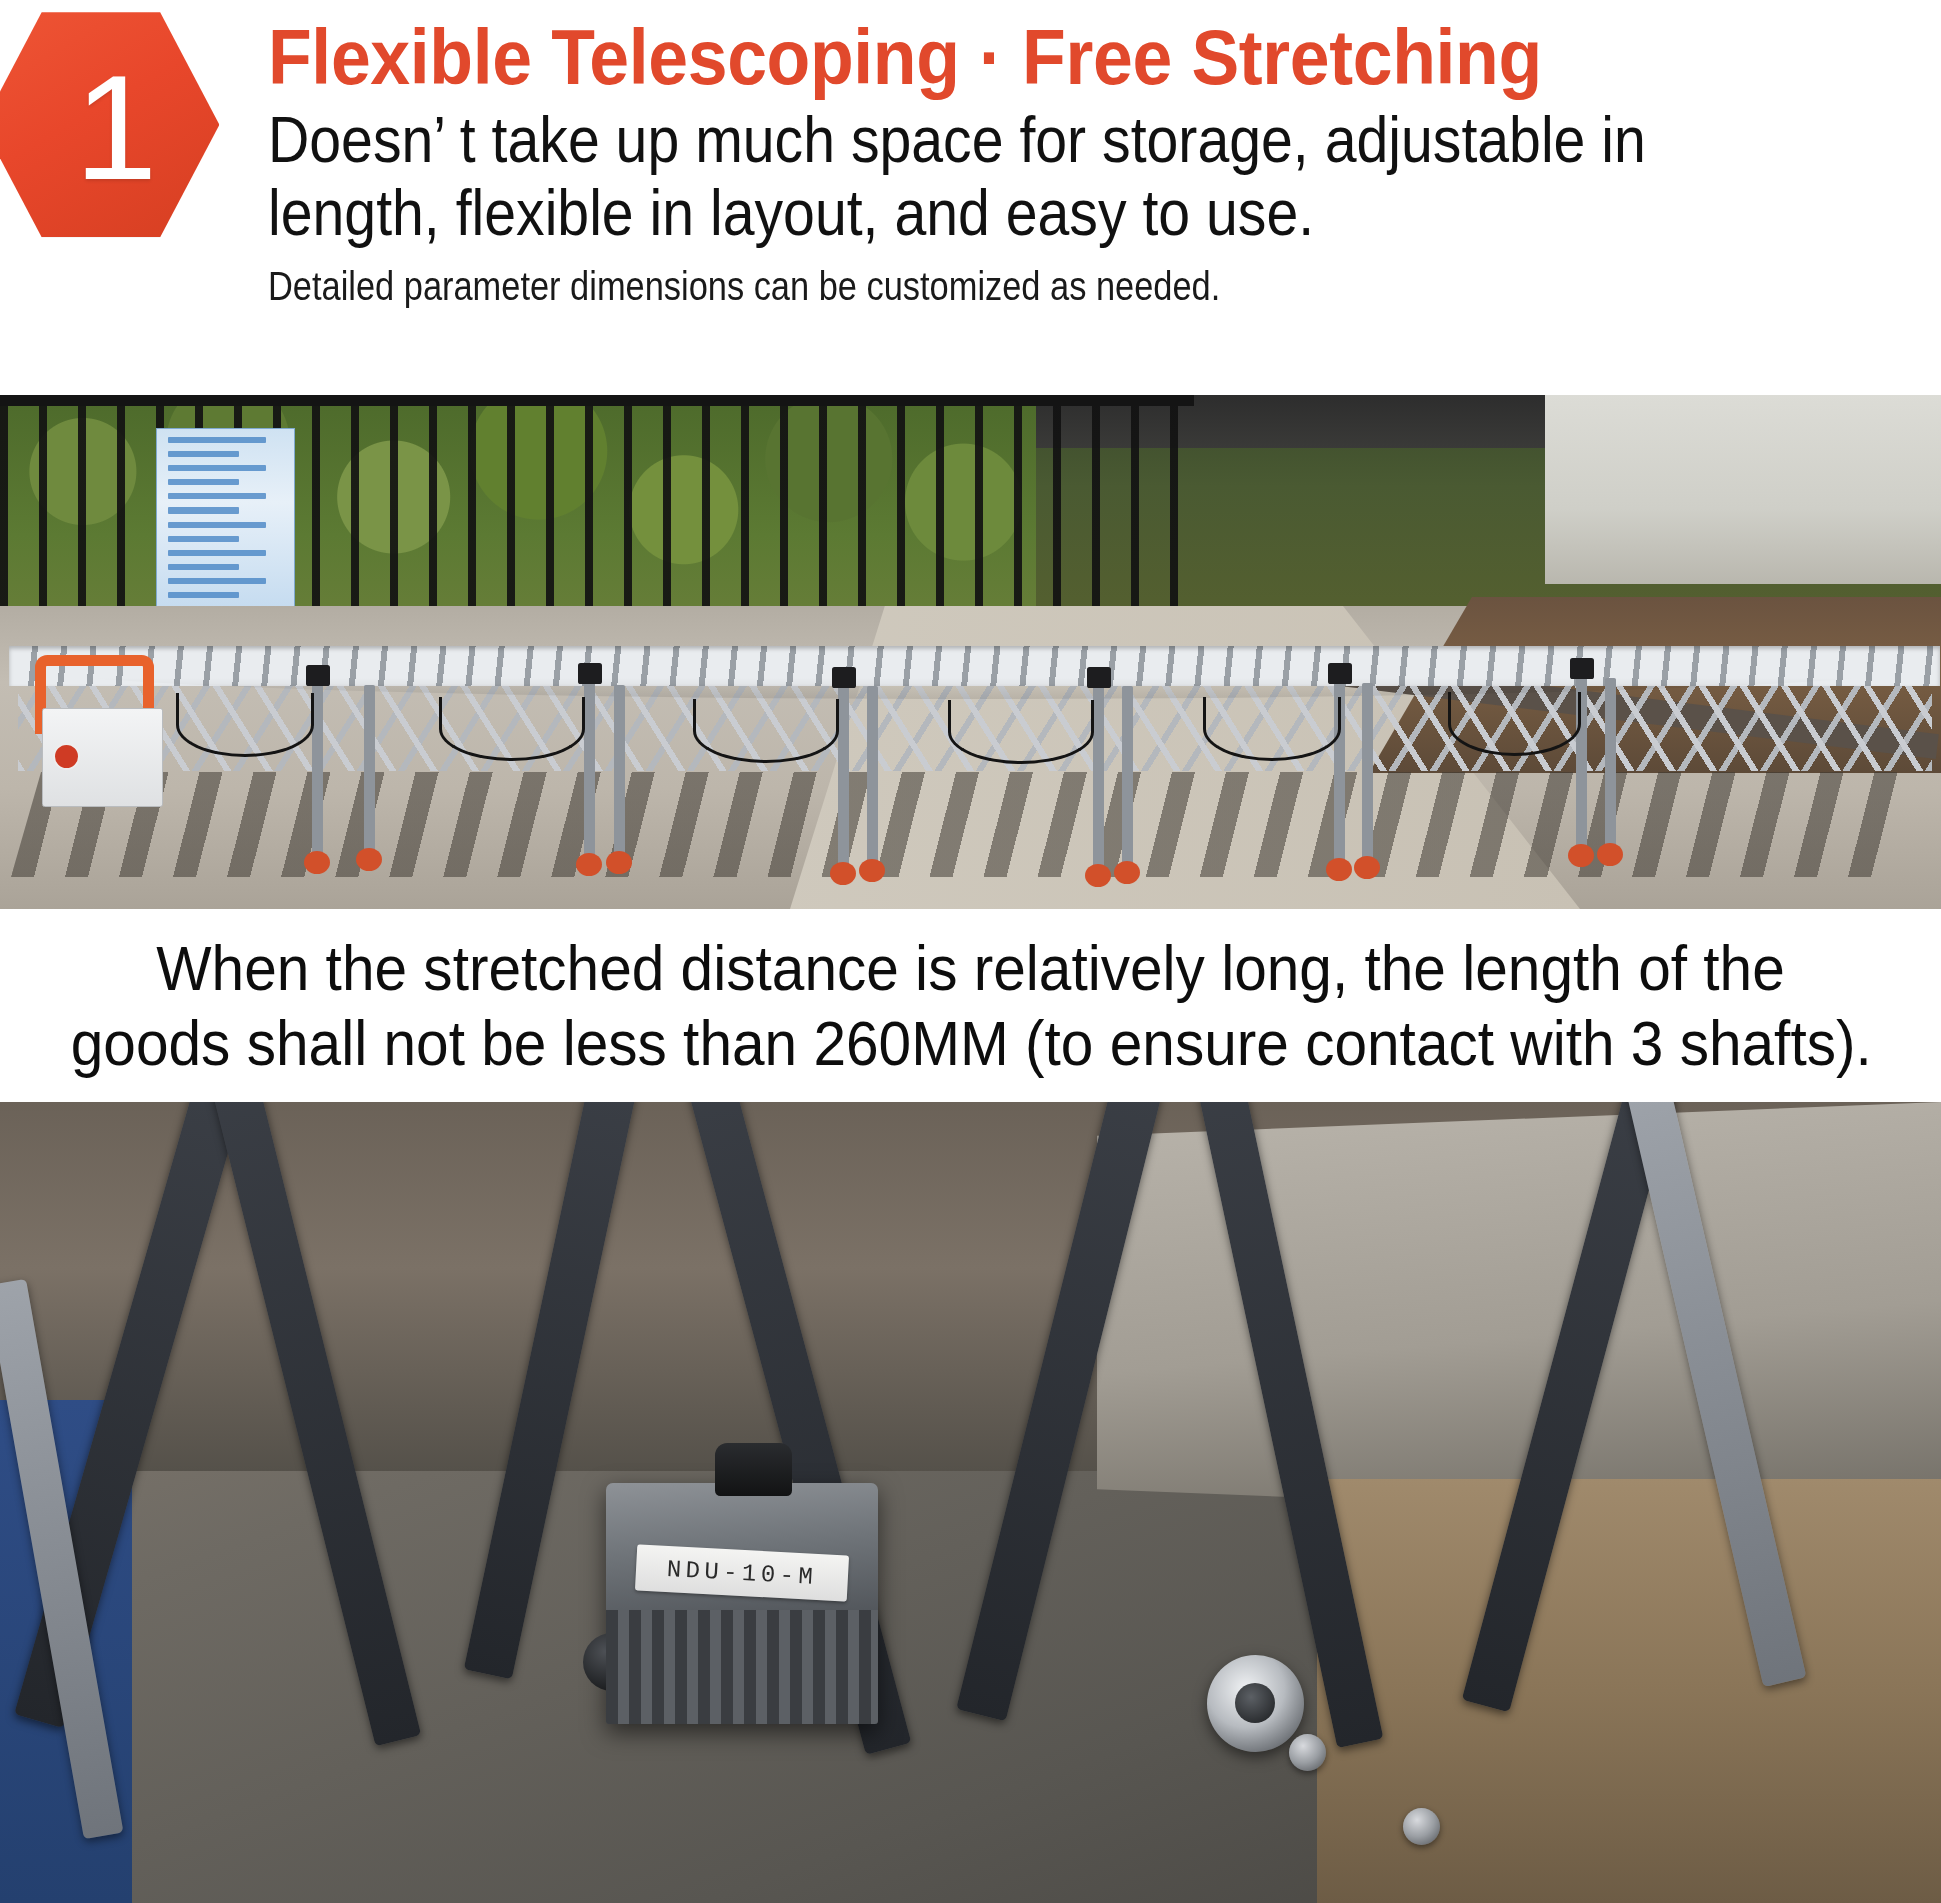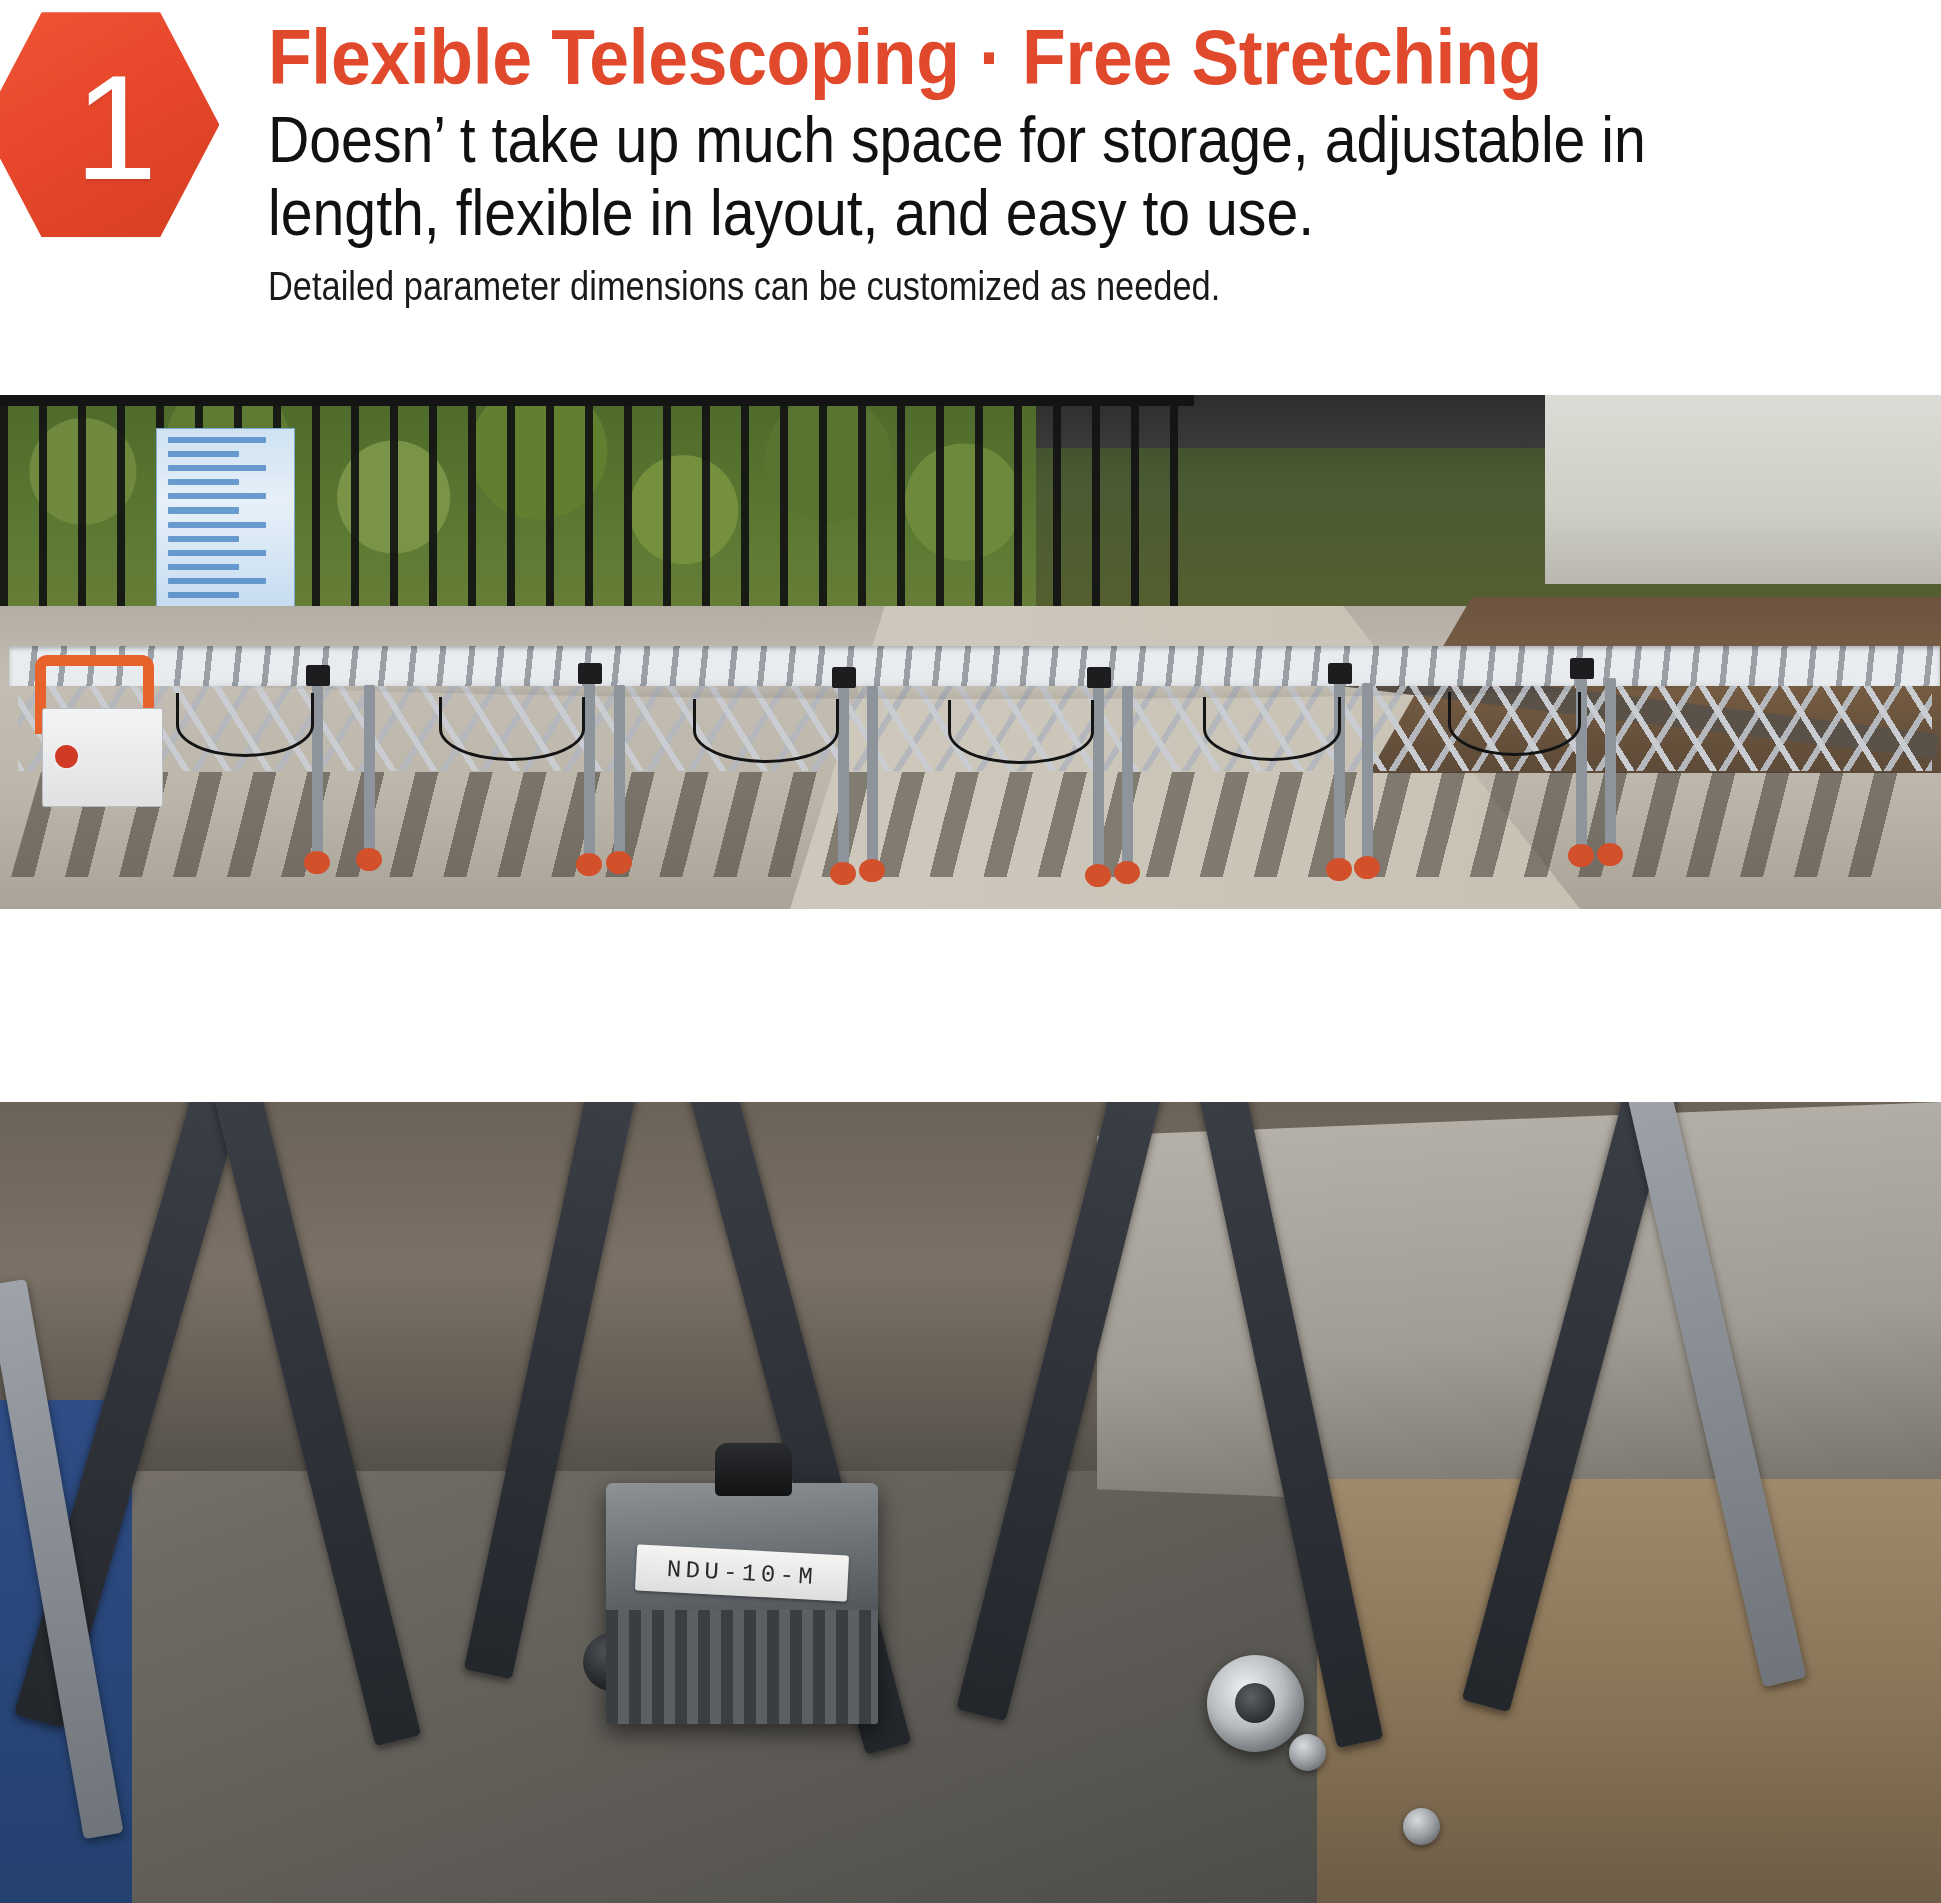--- a/index.html
+++ b/index.html
@@ -360,20 +360,24 @@
     <div class="cable" style="left:693px;top:304px;width:140px;"></div>
     <div class="cable" style="left:948px;top:305px;width:140px;"></div>
     <div class="cable" style="left:1203px;top:302px;width:132px;"></div>
     <div class="cable" style="left:1448px;top:297px;width:127px;"></div>
 
     <div class="p1-cart-handle"></div>
     <div class="p1-cart"></div>
     <div class="p1-cart-knob"></div>
   </div>
 
+  <div class="caption">
+    <p>When the stretched distance is relatively long, the length of the</p>
+    <p>goods shall not be less than 260MM (to ensure contact with 3 shafts).</p>
+  </div>
 
   <div class="photo2">
     <div class="p2-bg"></div>
     <div class="p2-ground"></div>
     <div class="p2-concrete"></div>
     <div class="p2-wood"></div>
     <div class="p2-blue"></div>
 
     <div class="arm" style="left:105px;top:-35px;width:51px;height:667px;transform:rotate(16deg);"></div>
     <div class="arm" style="left:290px;top:-53px;width:47px;height:702px;transform:rotate(-14deg);"></div>

